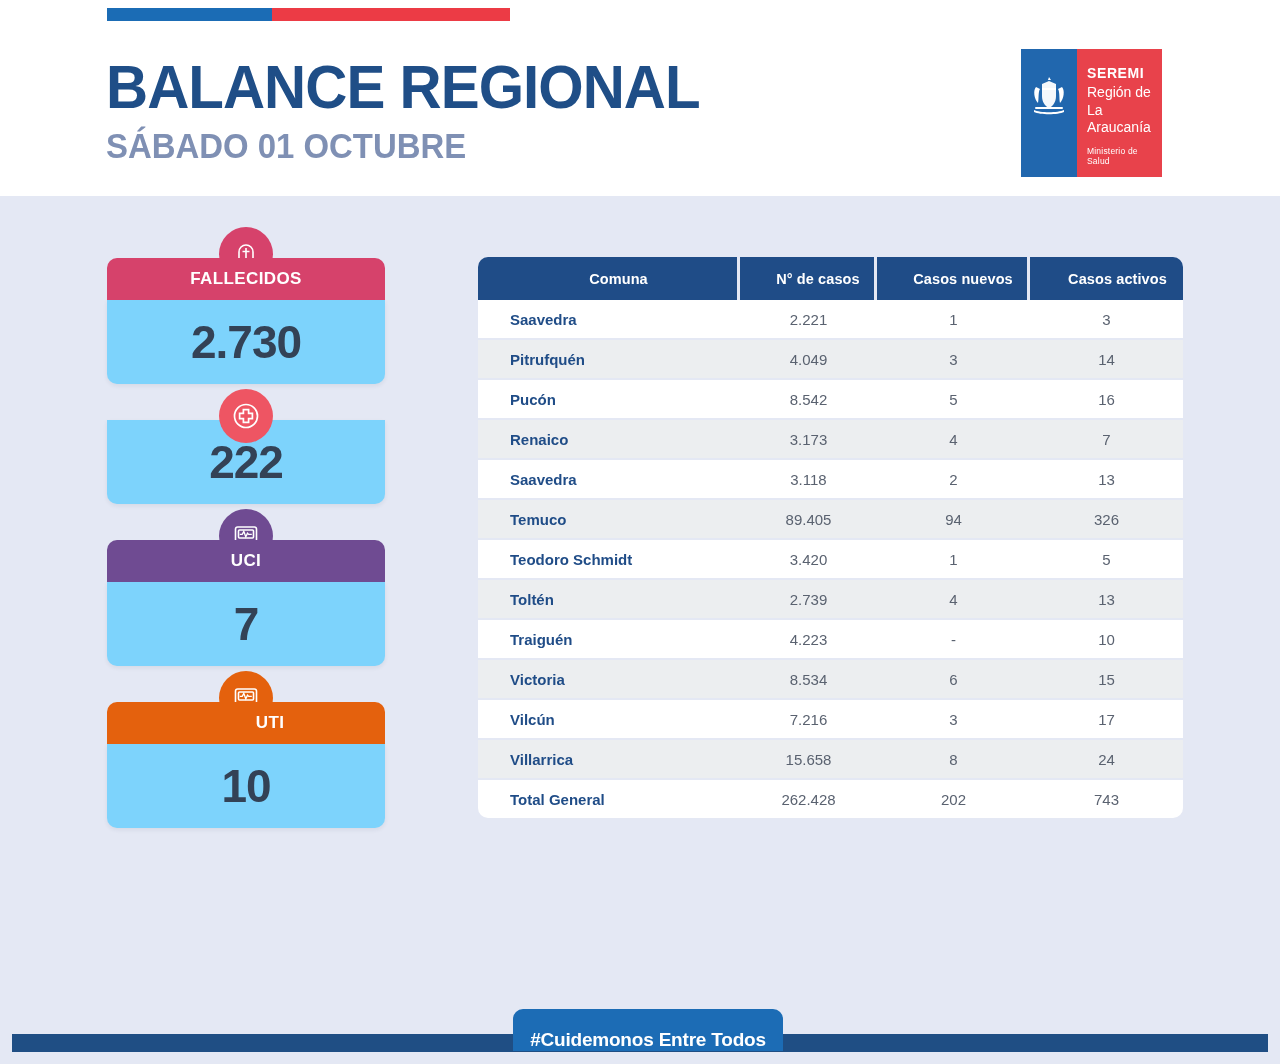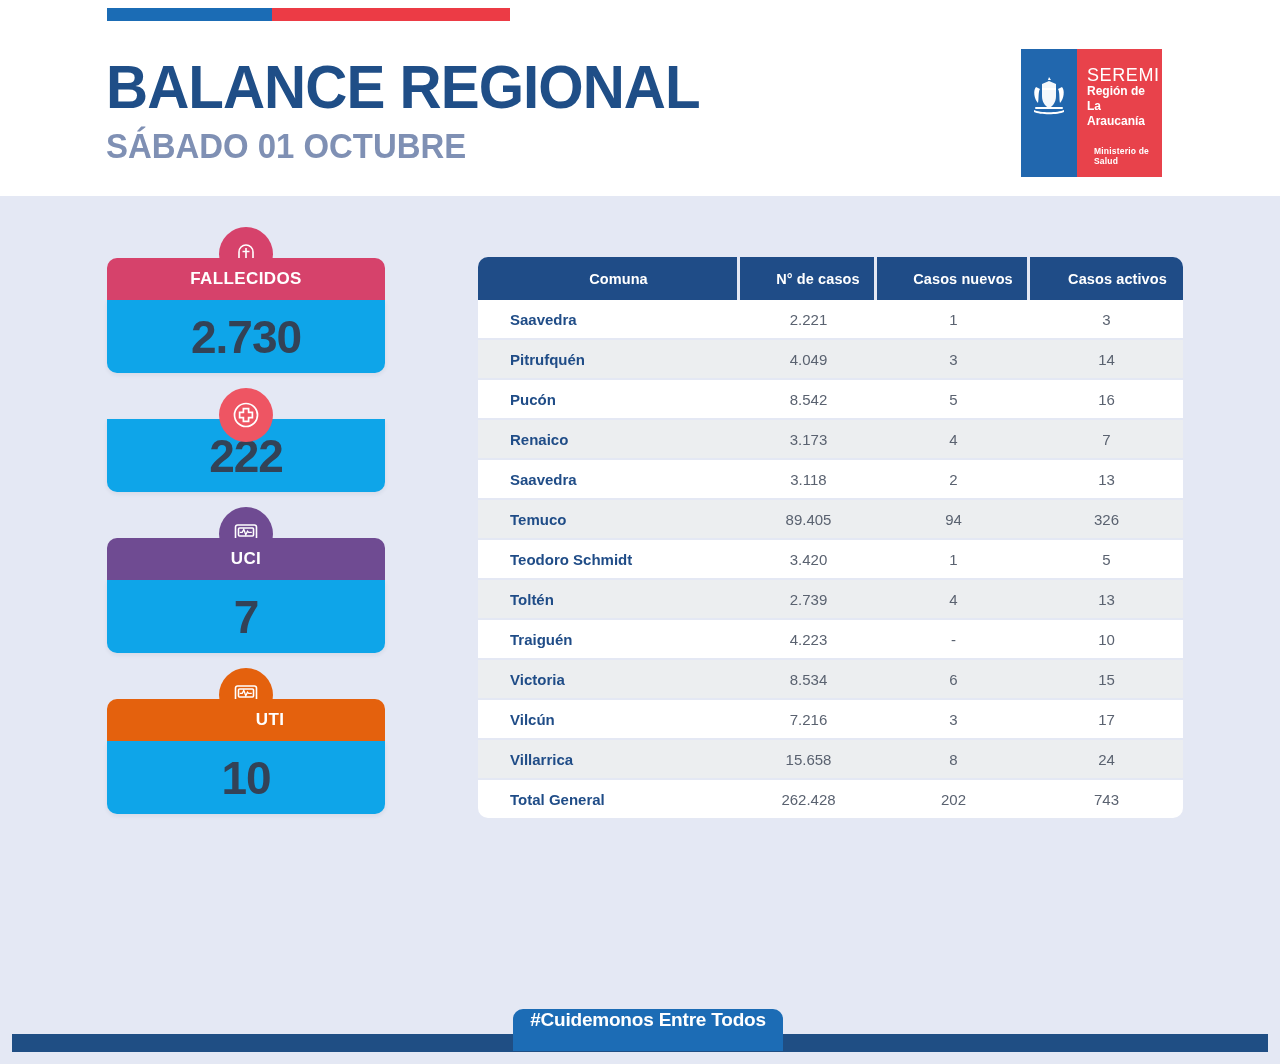--- a/index.html
+++ b/index.html
@@ -81,52 +81,52 @@
   .coat {
     position: absolute;
     left: 50%; top: 28px;
     transform: translateX(-50%);
     width: 34px; height: 38px;
   }
   .logo-seremi {
     position: absolute;
     left: 10px; top: 16px;
     color: #ffffff;
-    font-size: 18px;
+    font-size: 14px;
+    font-weight: bold;
+    letter-spacing: 0.6px;
+  }
+  .logo-region {
+    position: absolute;
+    left: 10px; top: 35px;
+    color: #ffffff;
+    font-size: 14px;
     font-weight: normal;
-    letter-spacing: 0.6px;
-  }
-  .logo-region {
-    position: absolute;
-    left: 10px; top: 35px;
-    color: #ffffff;
-    font-size: 12px;
-    font-weight: bold;
     line-height: 1.25;
     width: 70px;
   }
   .logo-minsal {
     position: absolute;
-    left: 17px; bottom: 11px;
+    left: 10px; bottom: 11px;
     color: #ffffff;
     font-size: 8.5px;
-    font-weight: bold;
+    font-weight: normal;
     letter-spacing: 0.2px;
   }
 
   
   .cards {
     position: absolute;
     left: 107px; top: 258px;
     width: 278px;
   }
   .card {
     position: relative;
     width: 278px;
-    margin-bottom: 46px;
+    margin-bottom: 36px;
   }
   .card:last-child { margin-bottom: 0; }
 
   .card-icon {
     position: absolute;
     left: 50%; top: -31px;
     transform: translateX(-50%);
     width: 54px; height: 54px;
     border-radius: 50%;
     display: flex;
@@ -143,22 +143,22 @@
     justify-content: center;
     z-index: 2;
   }
   .card-head span {
     color: #ffffff;
     font-weight: bold;
     font-size: 17px;
     letter-spacing: 0.4px;
   }
   .card-body {
-    background: #0ea5e9;
-    height: 73px;
+    background: #7dd3fc;
+    height: 84px;
     border-radius: 0 0 10px 10px;
     display: flex;
     align-items: center;
     justify-content: center;
     box-shadow: 0 2px 4px rgba(40,50,80,0.08);
   }
   .card-body span {
     color: #334256;
     font-weight: bold;
     font-size: 46px;
@@ -227,21 +227,21 @@
     width: 1256px; height: 18px;
     background: #1f4e84;
   }
   .footer-pill {
     position: absolute;
     left: 513px; top: 1009px;
     width: 270px; height: 42px;
     background: #1c6cb5;
     border-radius: 10px 10px 0 0;
     display: flex;
-    align-items: flex-start;
+    align-items: flex-end;
     justify-content: center;
   }
   .footer-pill span {
     color: #ffffff;
     font-weight: bold;
     font-size: 19px;
     letter-spacing: -0.2px;
   }
 </style>
 </head>

